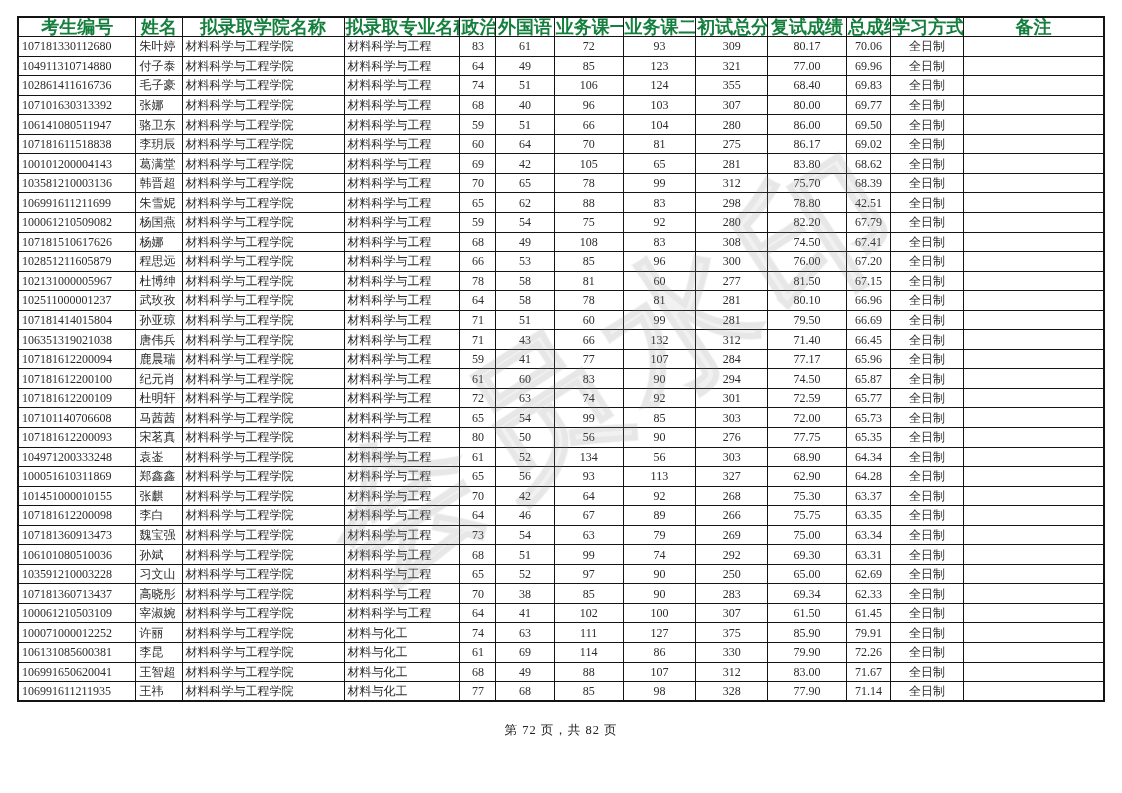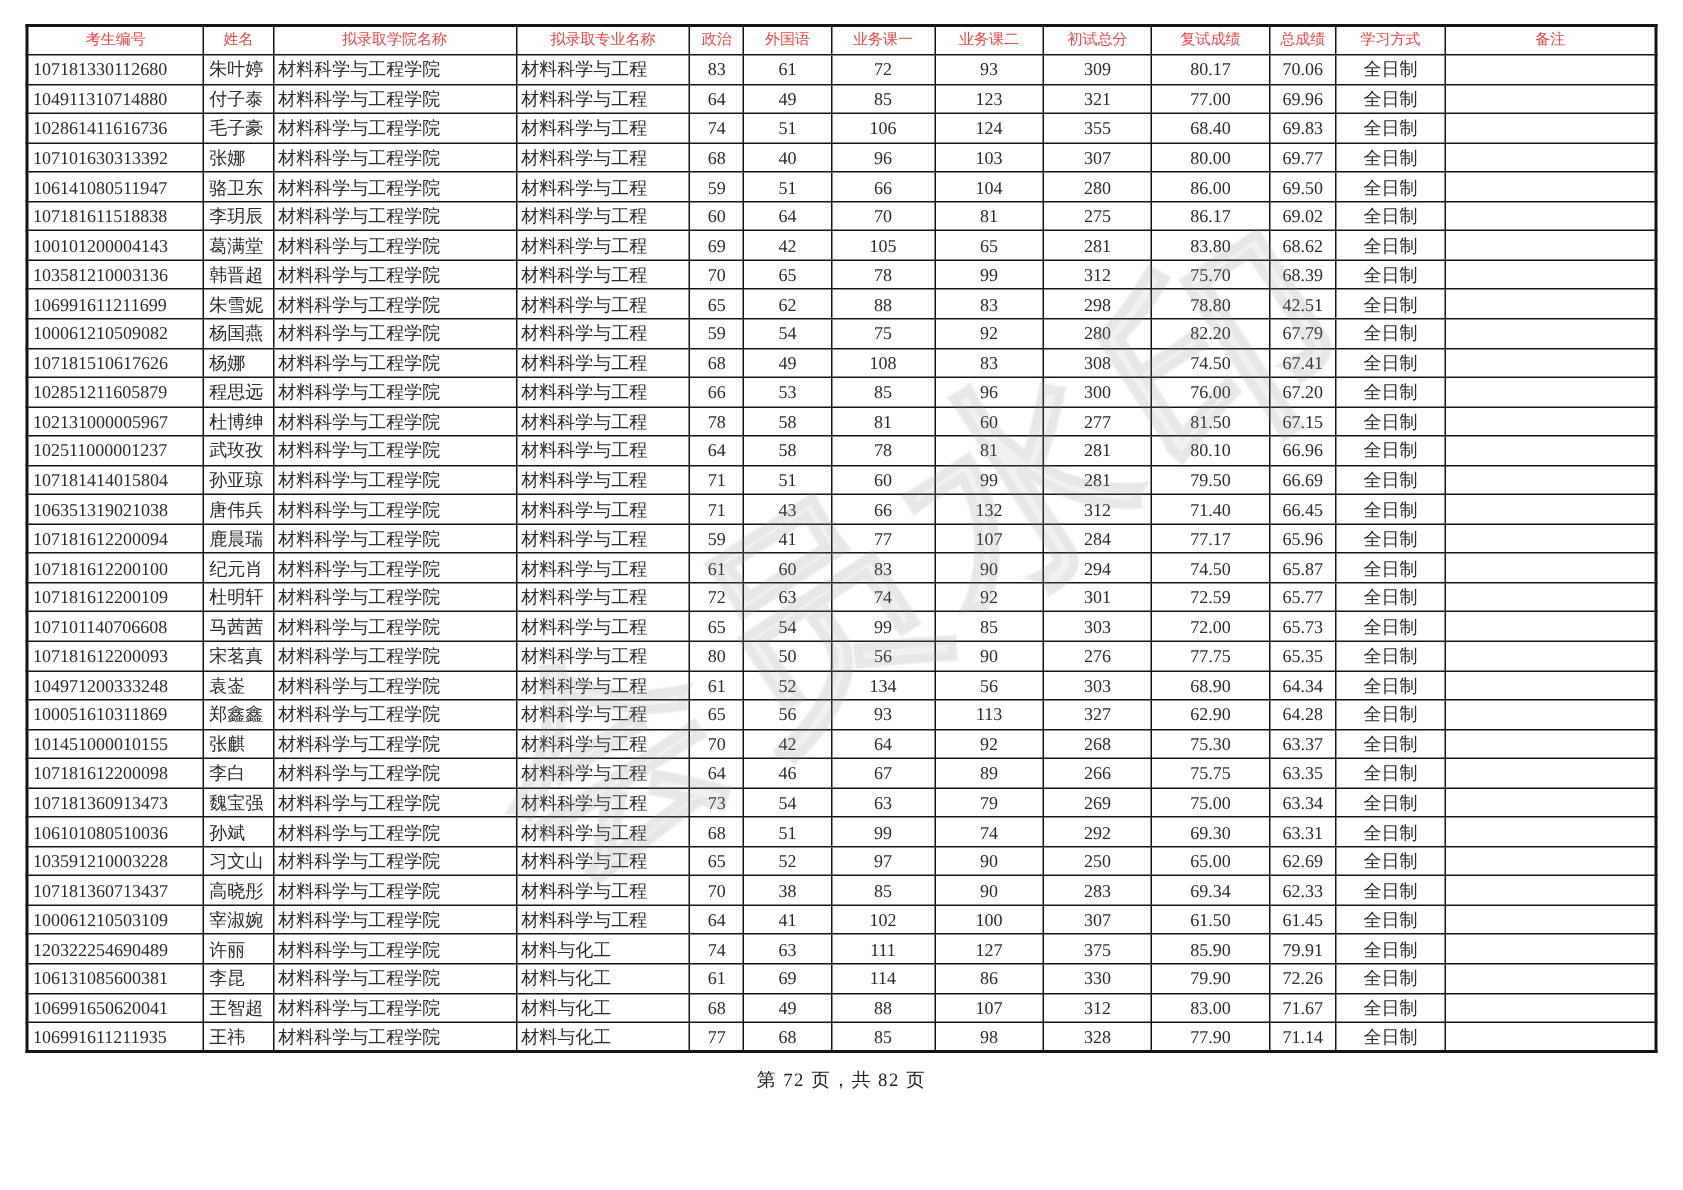--- a/index.html
+++ b/index.html
@@ -26,23 +26,23 @@
     height: 19.55px;
     font-size: 12px;
     line-height: 1;
     text-align: center;
     vertical-align: middle;
     white-space: nowrap;
     overflow: hidden;
     padding: 0 1px;
   }
   th {
-    font-size: 10px;
-    font-weight: normal;
-    color: #ef4444;
+    font-size: 18px;
+    font-weight: bold;
+    color: #15803d;
   }
   td.col-exam_id, td.col-name, td.col-college, td.col-major {
     text-align: left;
     padding-left: 3px;
   }
   col.c-exam_id  { width: 115px; }
   col.c-name     { width: 45px;  }
   col.c-college  { width: 158px; }
   col.c-major    { width: 113px; }
   col.c-politics { width: 35px;  }
@@ -52,21 +52,21 @@
   col.c-initial  { width: 70px;  }
   col.c-retest   { width: 77px;  }
   col.c-total    { width: 43px;  }
   col.c-mode     { width: 71px;  }
   col.c-remark   { width: 137px; }
   .footer {
     width: 1088px;
     text-align: center;
     font-size: 12.5px;
     color: #222;
-    margin-top: 10px;
+    margin-top: 20px;
     letter-spacing: 1px;
   }
   .watermark {
     position: absolute;
     left: 290px; top: 270px;
     width: 640px;
     text-align: center;
     font-size: 150px;
     font-weight: bold;
     letter-spacing: 14px;
@@ -563,21 +563,21 @@
           <td class="col-foreign">41</td>
           <td class="col-course1">102</td>
           <td class="col-course2">100</td>
           <td class="col-initial">307</td>
           <td class="col-retest">61.50</td>
           <td class="col-total">61.45</td>
           <td class="col-mode">全日制</td>
           <td class="col-remark"></td>
         </tr>
         <tr>
-          <td class="col-exam_id">120322254690489</td>
+          <td class="col-exam_id">100071000012252</td>
           <td class="col-name">许丽</td>
           <td class="col-college">材料科学与工程学院</td>
           <td class="col-major">材料与化工</td>
           <td class="col-politics">74</td>
           <td class="col-foreign">63</td>
           <td class="col-course1">111</td>
           <td class="col-course2">127</td>
           <td class="col-initial">375</td>
           <td class="col-retest">85.90</td>
           <td class="col-total">79.91</td>

